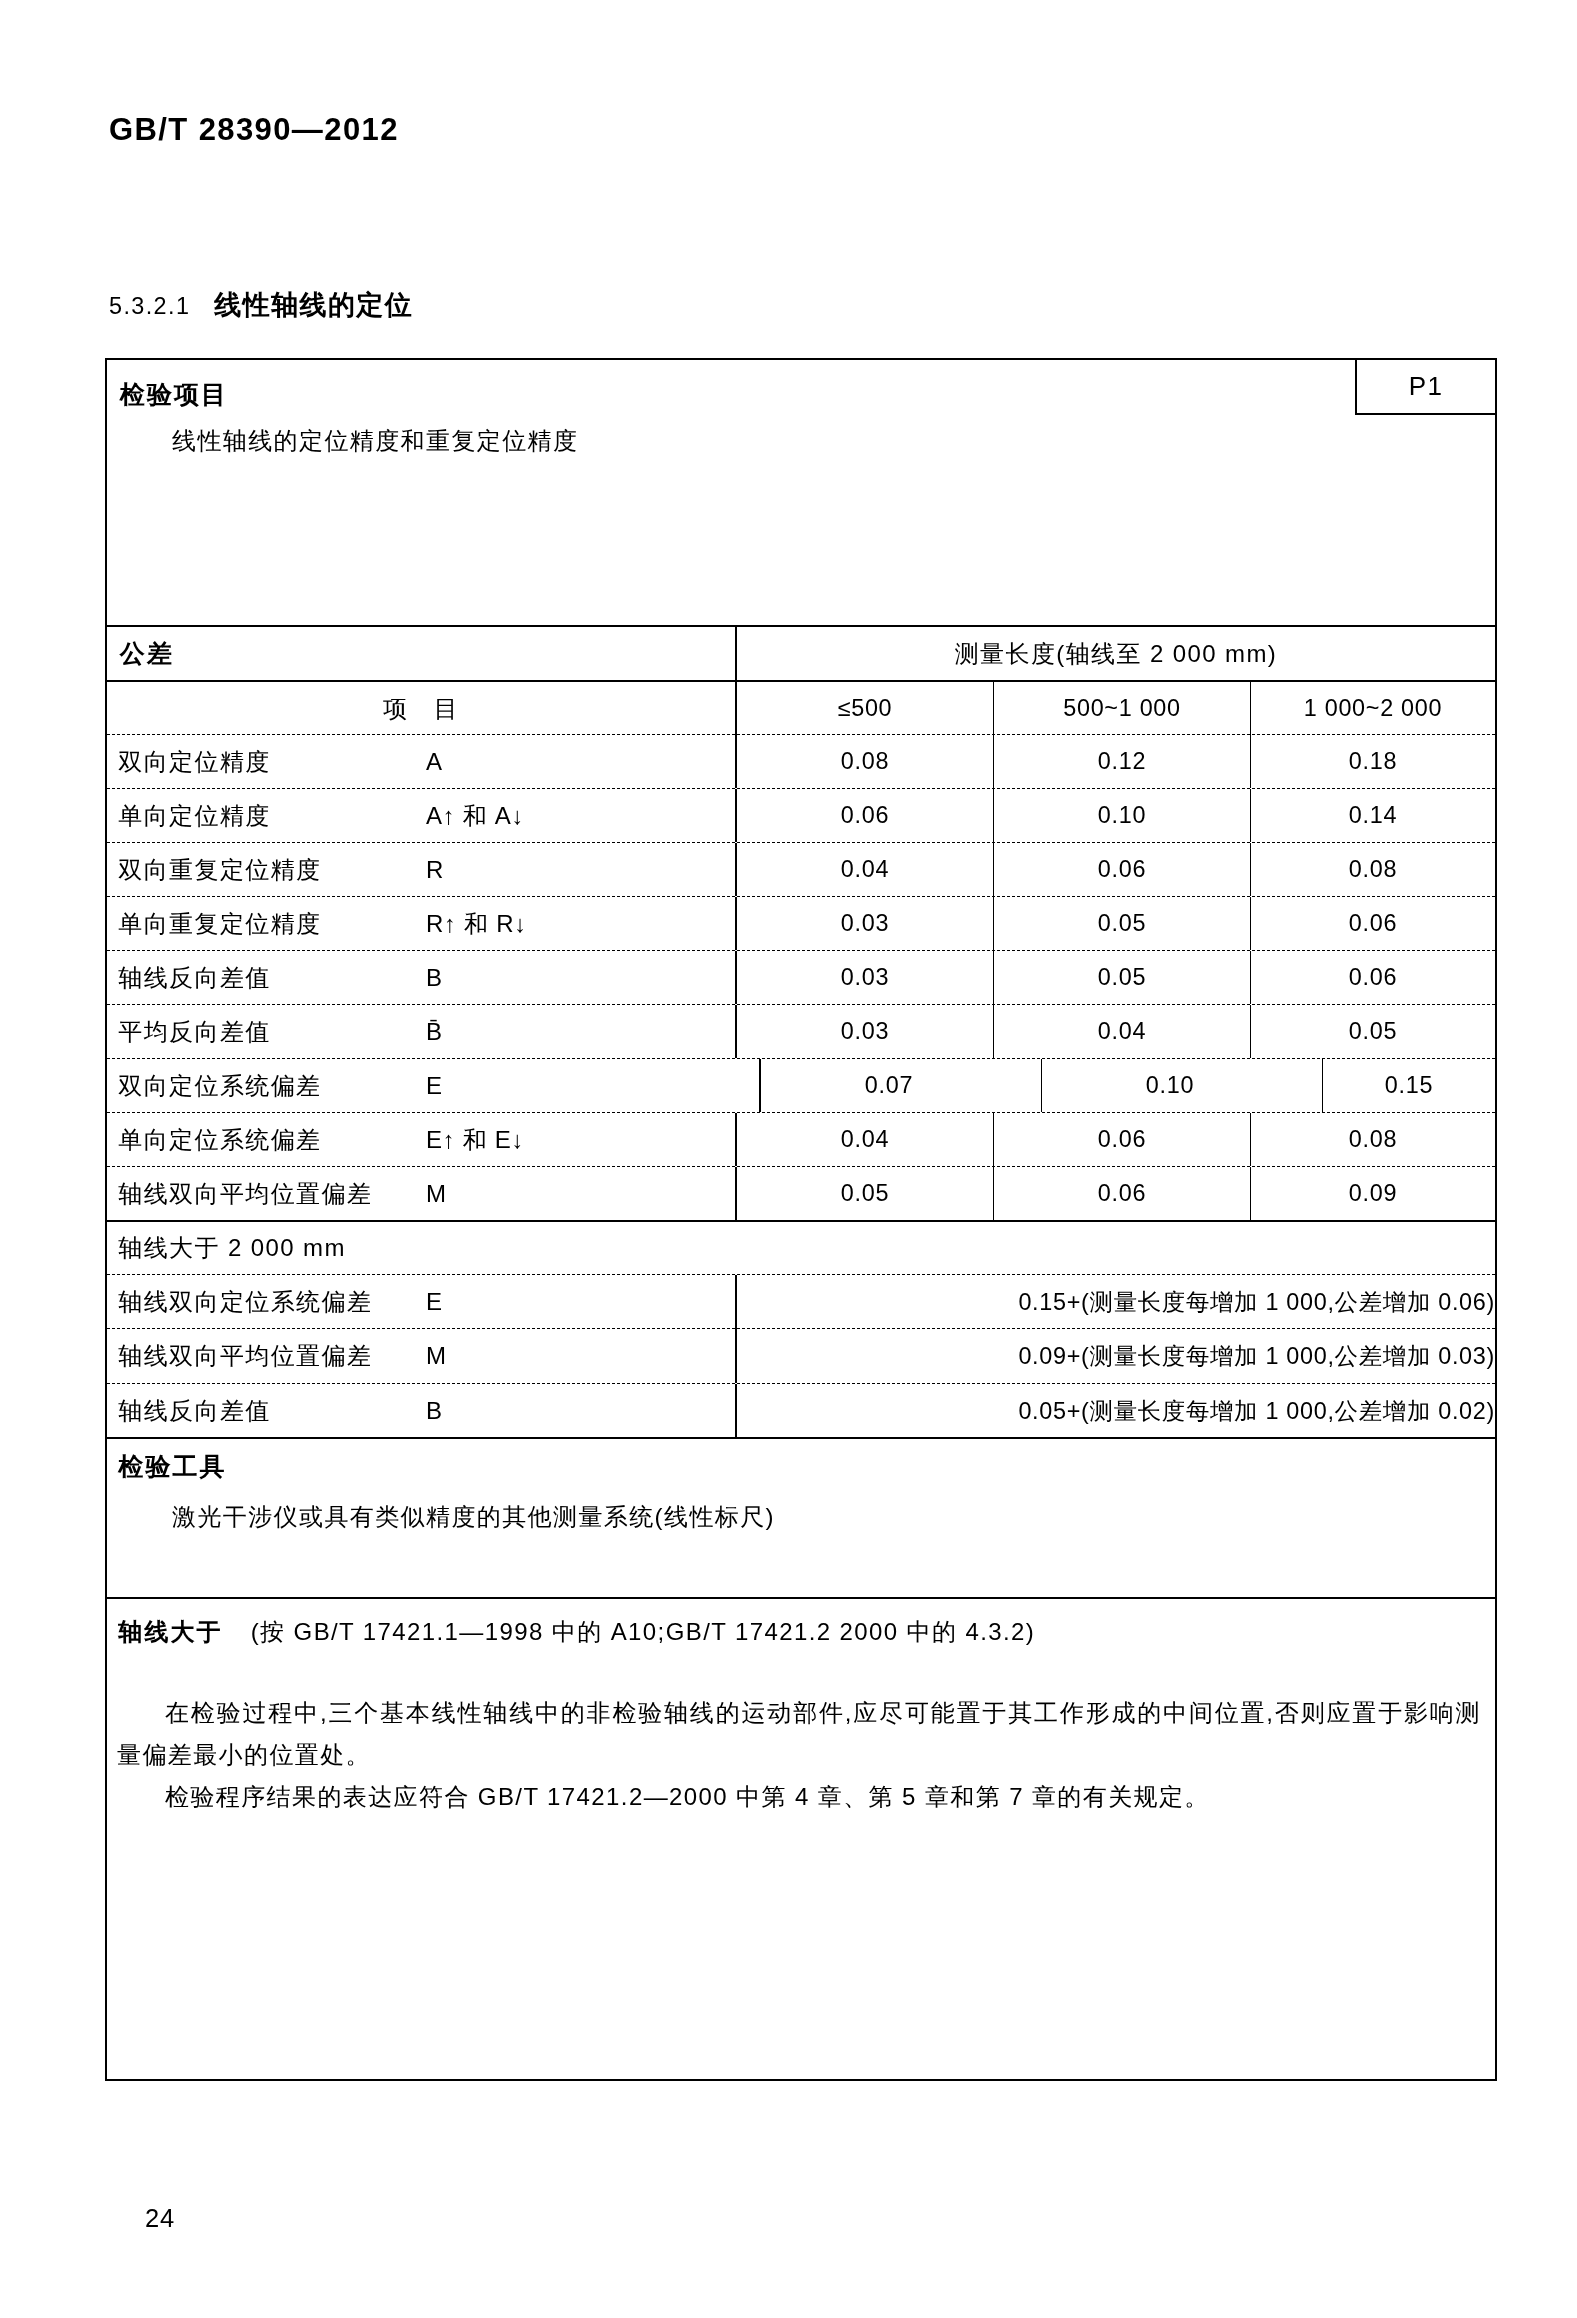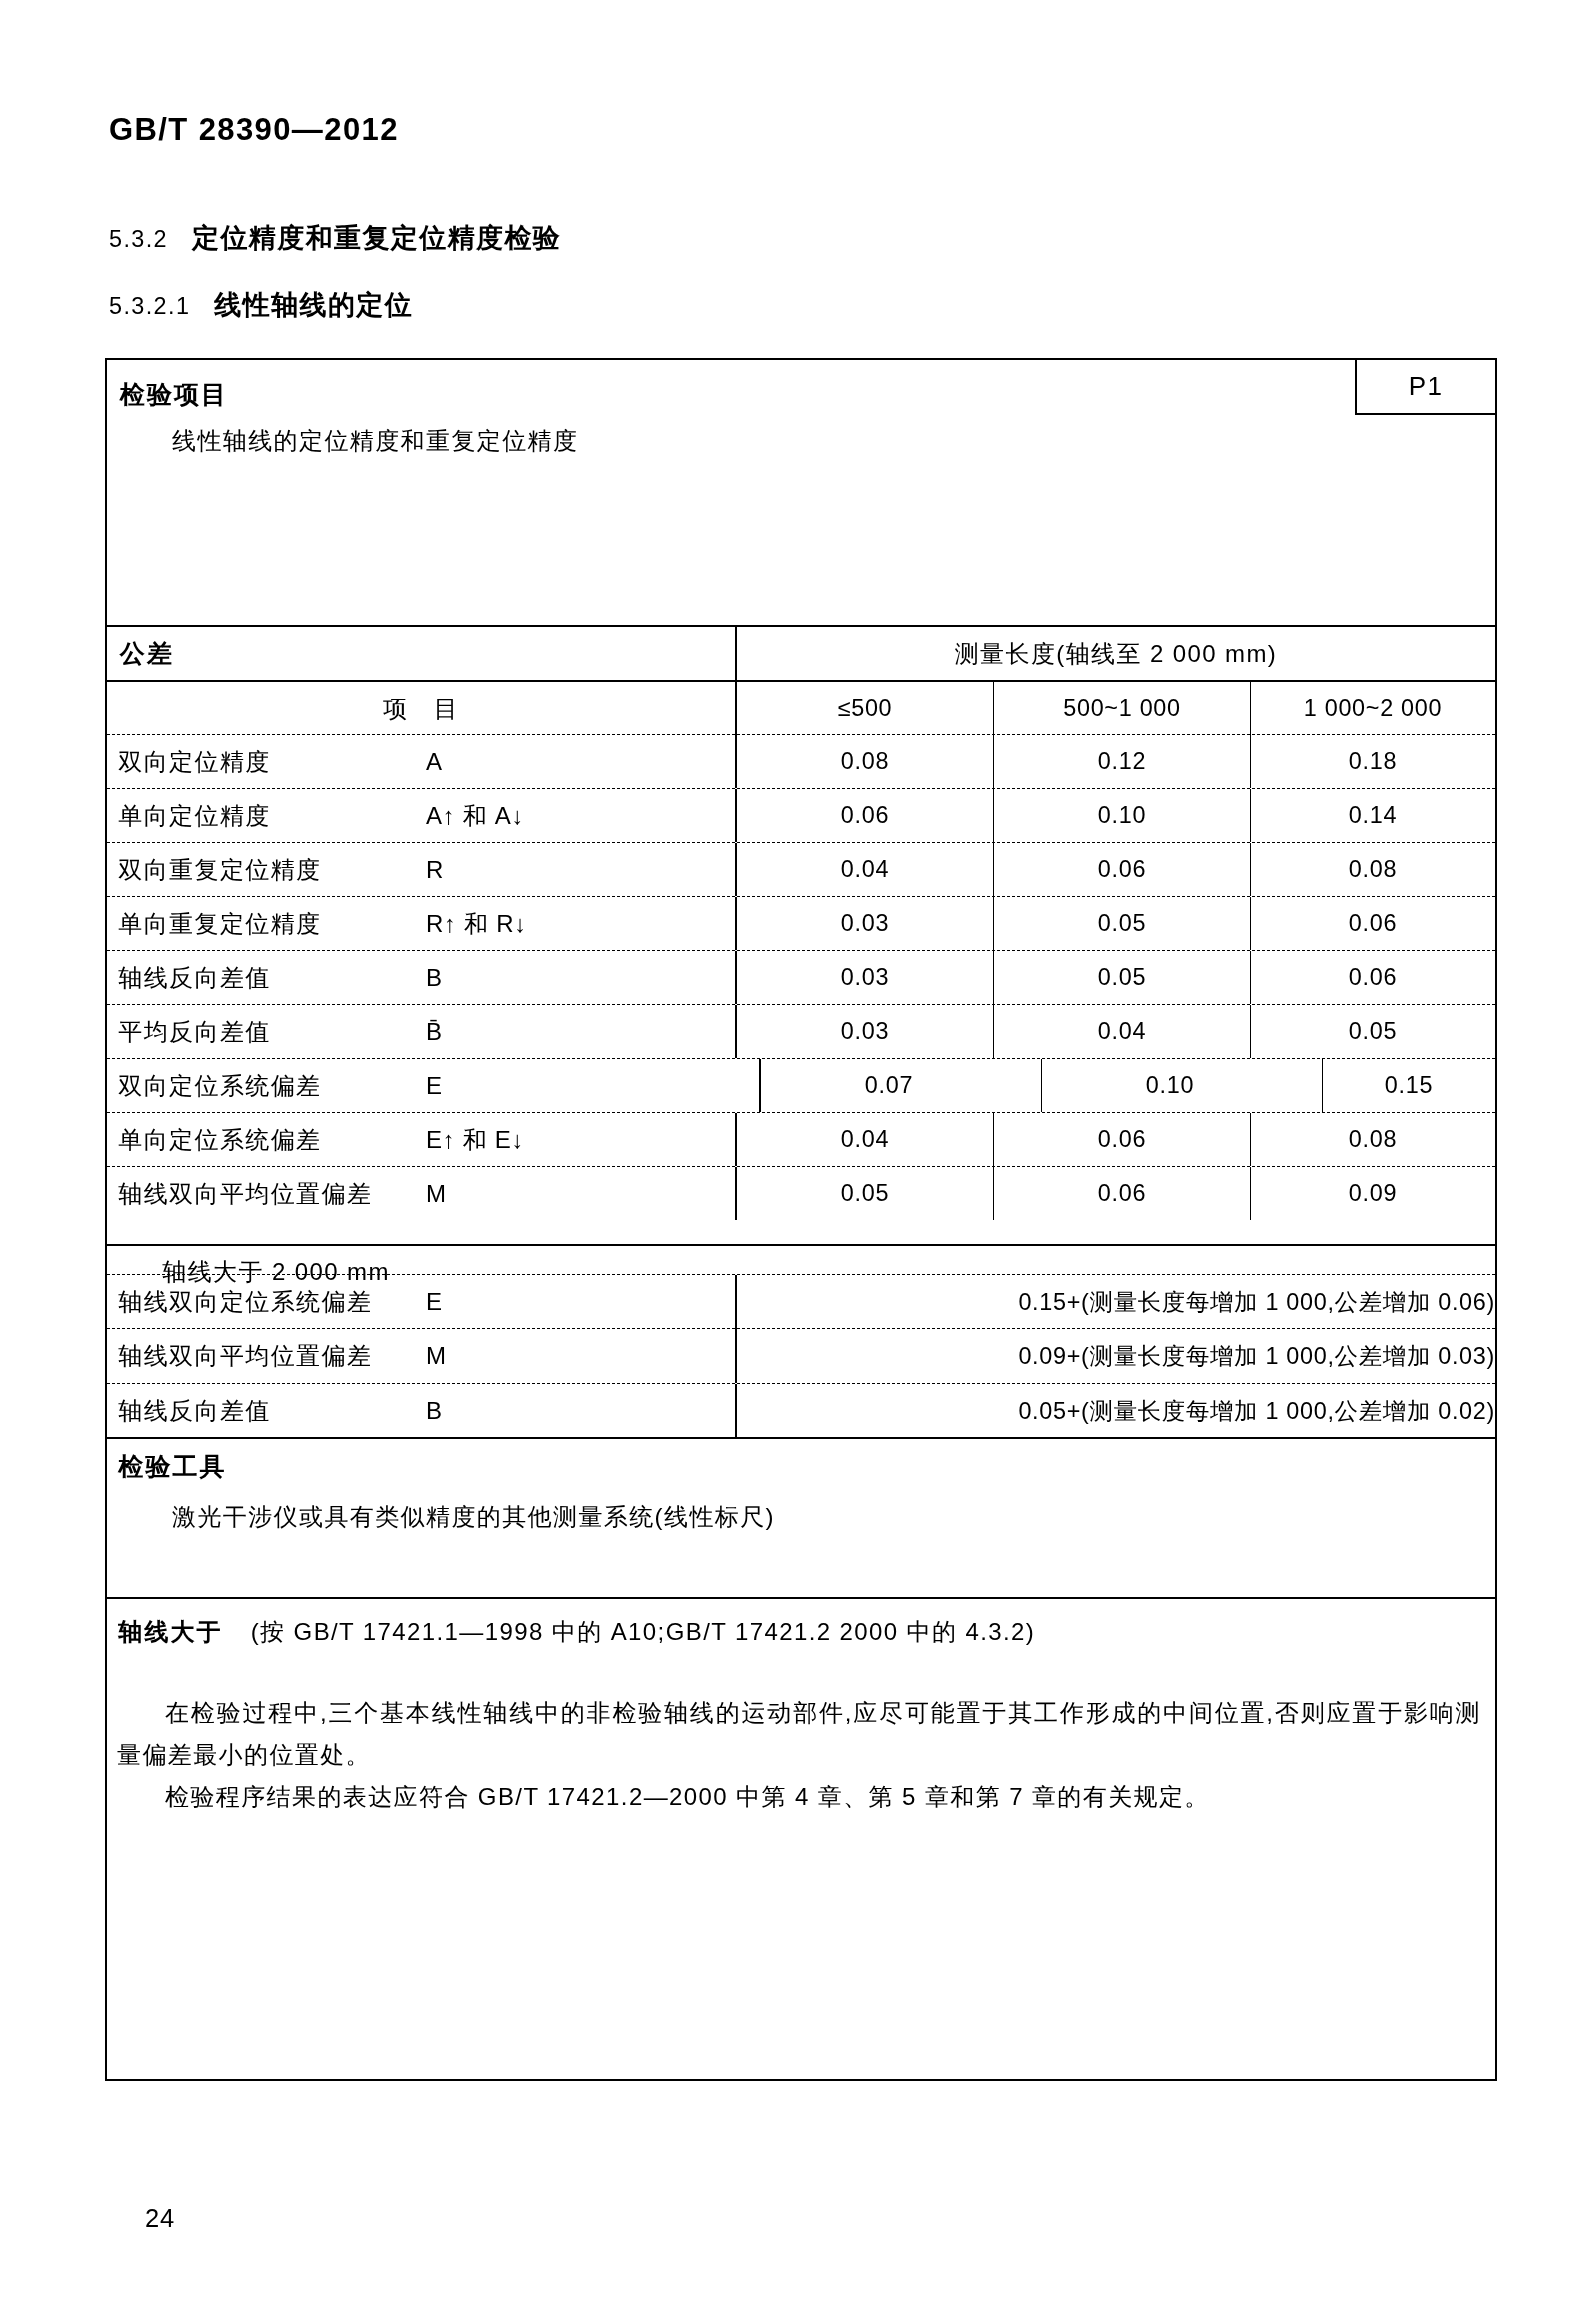--- a/index.html
+++ b/index.html
@@ -54,21 +54,21 @@
   .num { font-size:23.4px; letter-spacing:0.7px; }
 
   .row-tol { top:265px; height:55px; }
   .tol-label { padding-left:12.8px; font-size:25px; font-weight:bold; letter-spacing:2.1px; }
   .measure-head { justify-content:center; font-size:24px; letter-spacing:1.4px; }
 
   .row-colhead { top:320px; height:55px; }
   .colhead-item { justify-content:center; font-size:24px; letter-spacing:1.4px; border-left:none; width:628px; }
   .range { font-size:23.4px; letter-spacing:0.7px; }
 
-  .row-band { top:884px; height:54px; align-items:center; display:flex;padding-left:44px; }
+  .row-band { top:860px; height:54px; align-items:center; display:flex; }
   .band-label { padding-left:11.3px; font-size:24px; letter-spacing:1.4px; }
 
   .formula { padding-left:11.3px; font-size:23.4px; letter-spacing:0.7px; white-space:nowrap; }
 
   .row-tools { top:1077px; height:160px; }
   .tools-label { position:absolute; left:11.3px; top:11.3px; font-size:25px; font-weight:bold; letter-spacing:2.1px; }
   .tools-desc  { position:absolute; left:65px; top:62px; font-size:24px; letter-spacing:1.4px; }
 
   .row-bottom { top:1237px; height:594px; }
   .method-line { padding:17px 11.3px 0 11.3px; font-size:24px; letter-spacing:1.4px; white-space:nowrap; }
@@ -78,23 +78,20 @@
 
   .page-number { position:absolute; left:145px; top:2204px; font-size:25.5px; letter-spacing:0.7px; }
 </style>
 </head>
 <body>
 
 <div class="page">
 
   <div class="doc-header">GB/T 28390—2012</div>
 
-  <div class="sec-heading" id="h1">
-    <span class="num">5.3.2</span><span class="txt">定位精度和重复定位精度检验</span>
-  </div>
   <div class="sec-heading" id="h2">
     <span class="num">5.3.2.1</span><span class="txt">线性轴线的定位</span>
   </div>
 
   <div class="tbl">
 
     <div class="abs row-head">
       <div class="item-label">检验项目</div>
       <div class="p1-box">P1</div>
       <div class="item-desc">线性轴线的定位精度和重复定位精度</div>

